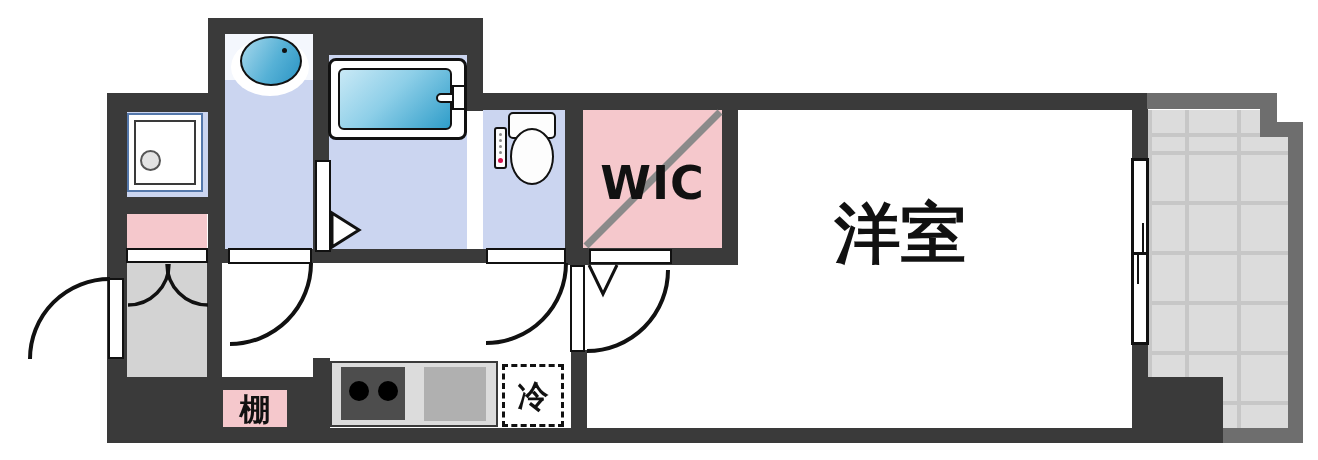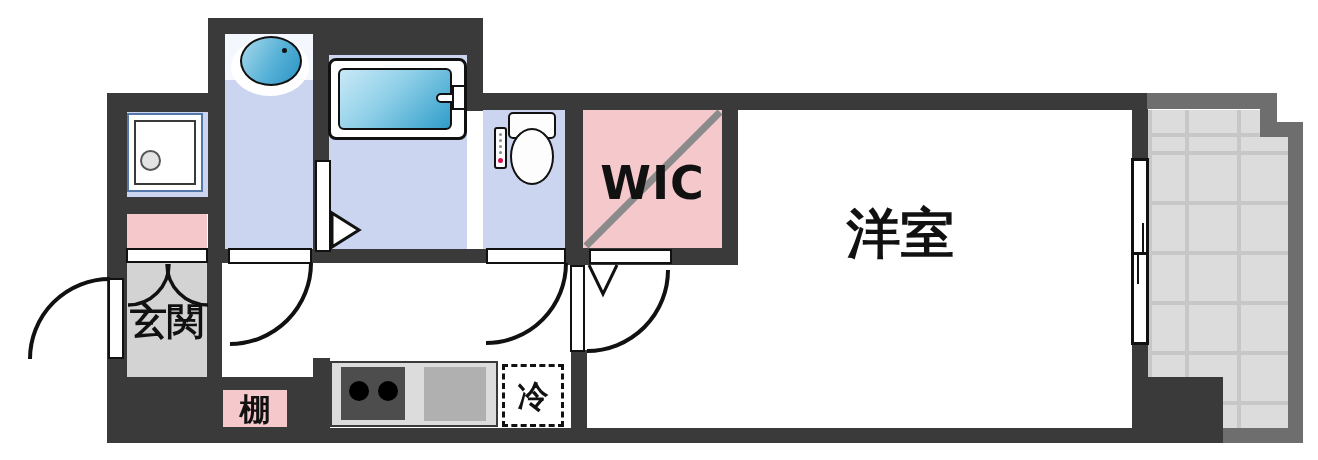--- a/index.html
+++ b/index.html
@@ -152,21 +152,20 @@
 
     <path d="M 587 351 A 81 81 0 0 0 668 270" fill="none" stroke="#111" stroke-width="4"></path>
 
     <path d="M 589 265 L 603 294 L 617 265" fill="none" stroke="#111" stroke-width="3"></path>
 
     <path d="M 586 246 L 720 112" fill="none" stroke="#8a8a8a" stroke-width="7"></path>
 
     <path d="M 332 213 L 332 247 L 359 230 Z" fill="#ffffff" stroke="#111" stroke-width="3"></path>
   </svg>
 
-  <div class="abs lbl" style="left:758px;top:198px;width:285px;font-size:54px;line-height:72px;font-weight:800;text-align:center;">
+  <div class="abs lbl" style="left:758px;top:198px;width:285px;font-size:66px;line-height:72px;font-weight:800;text-align:center;">
     <div>洋室</div>
   </div>
   <div class="abs lbl" style="left:583px;top:160px;width:139px;font-size:46px;font-weight:800;letter-spacing:1px;">WIC</div>
-  <div class="abs lbl" style="left:127px;top:303px;width:80px;font-size:37px;font-weight:800;">玄関</div>
   <div class="abs lbl" style="left:223px;top:394px;width:64px;font-size:31px;font-weight:800;">棚</div>
   <div class="abs lbl" style="left:502px;top:381px;width:62px;font-size:31px;font-weight:800;">冷</div>
 
 </div>
 
 </body></html>

